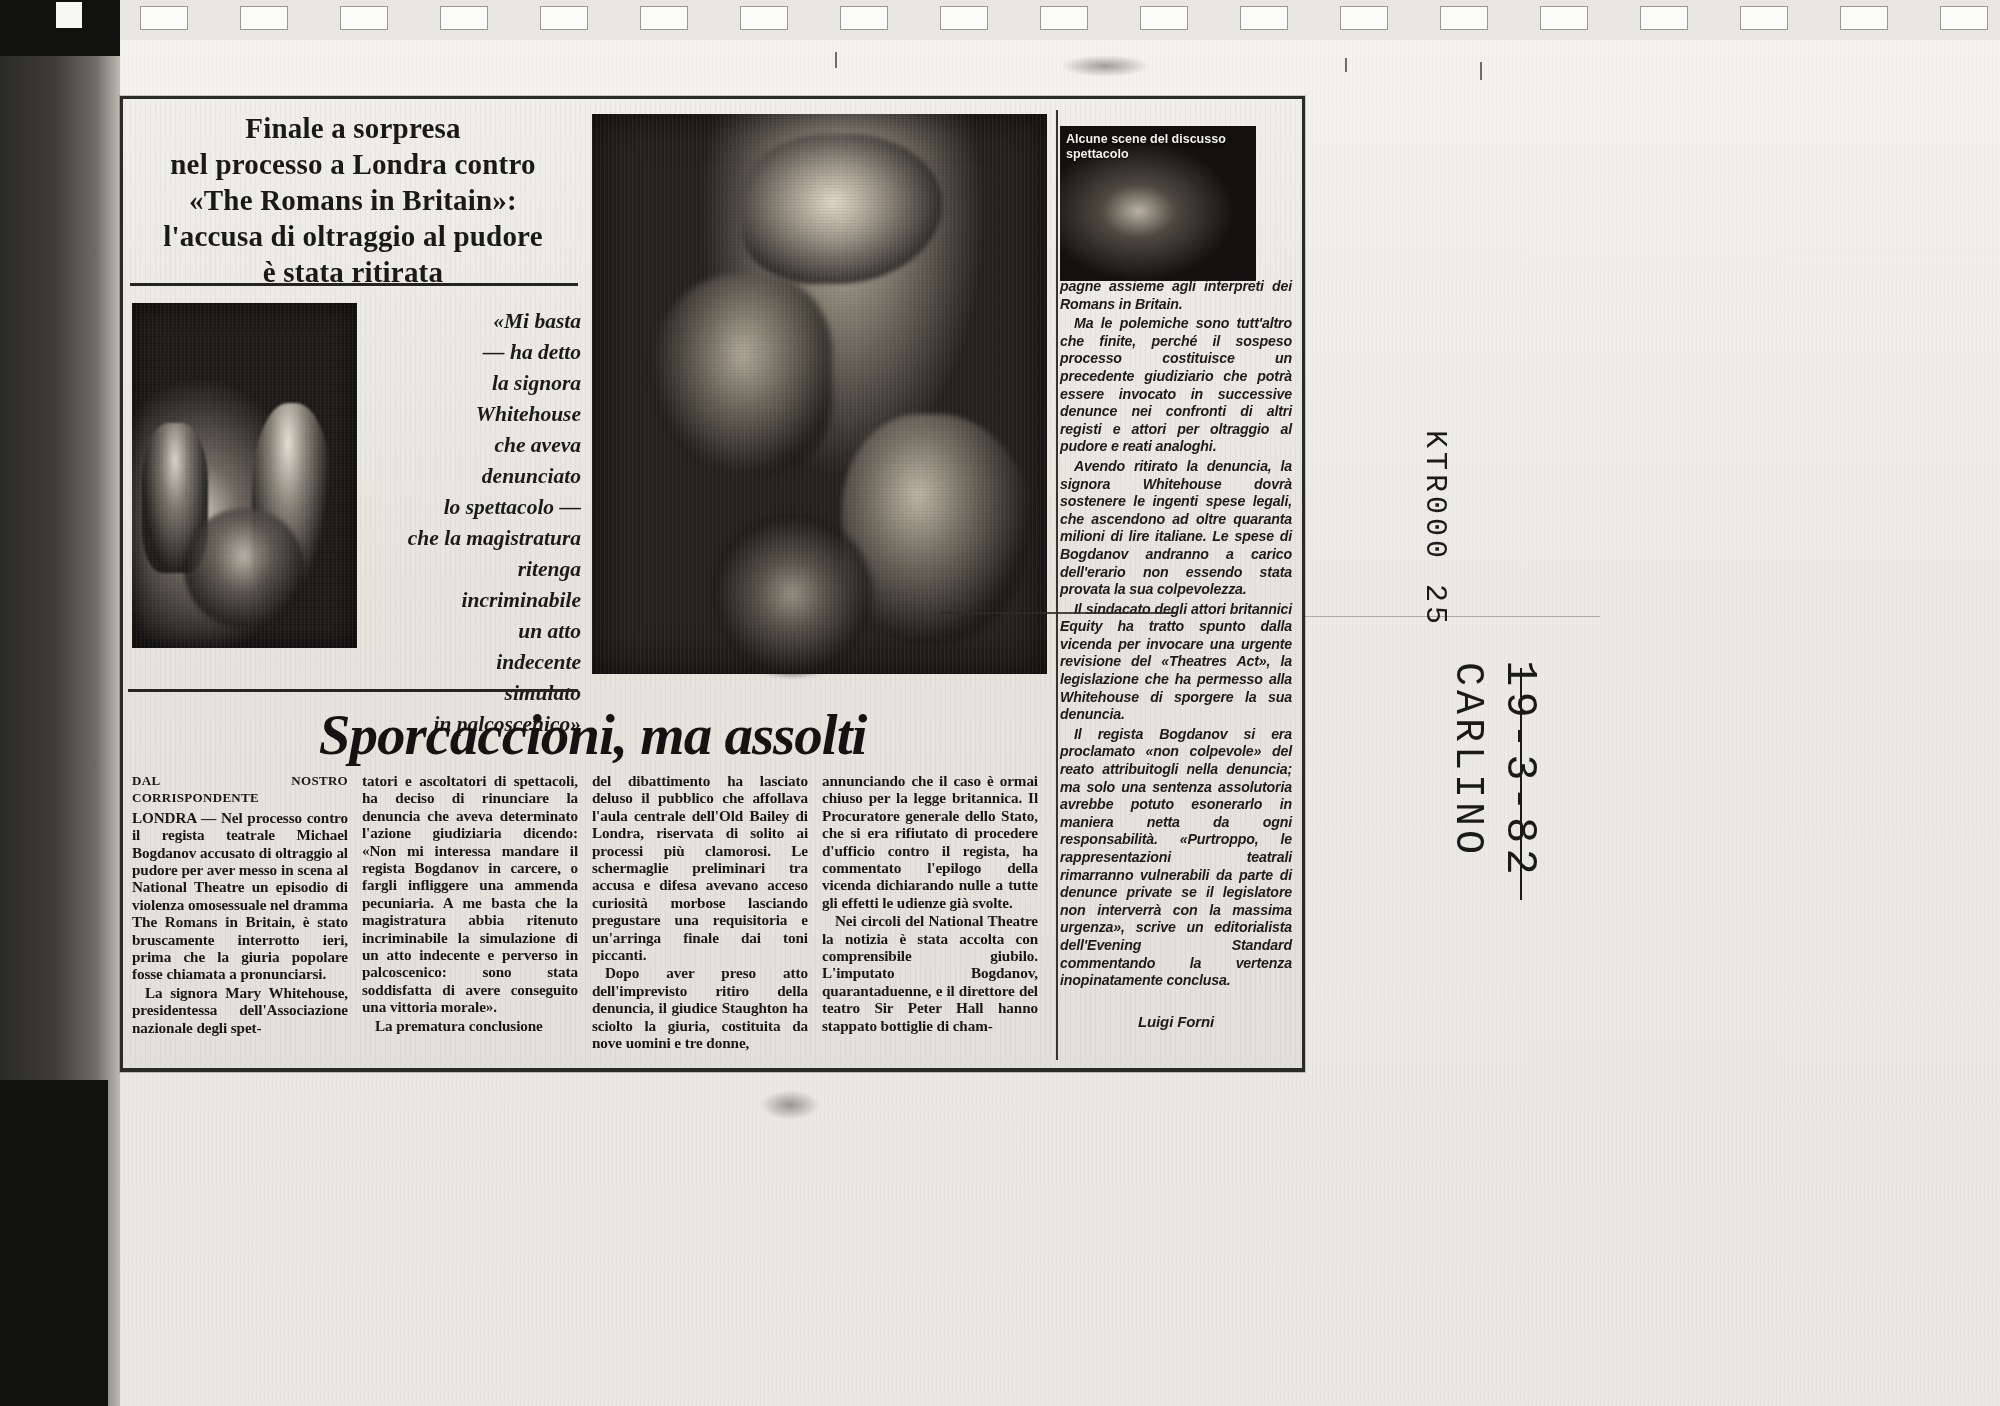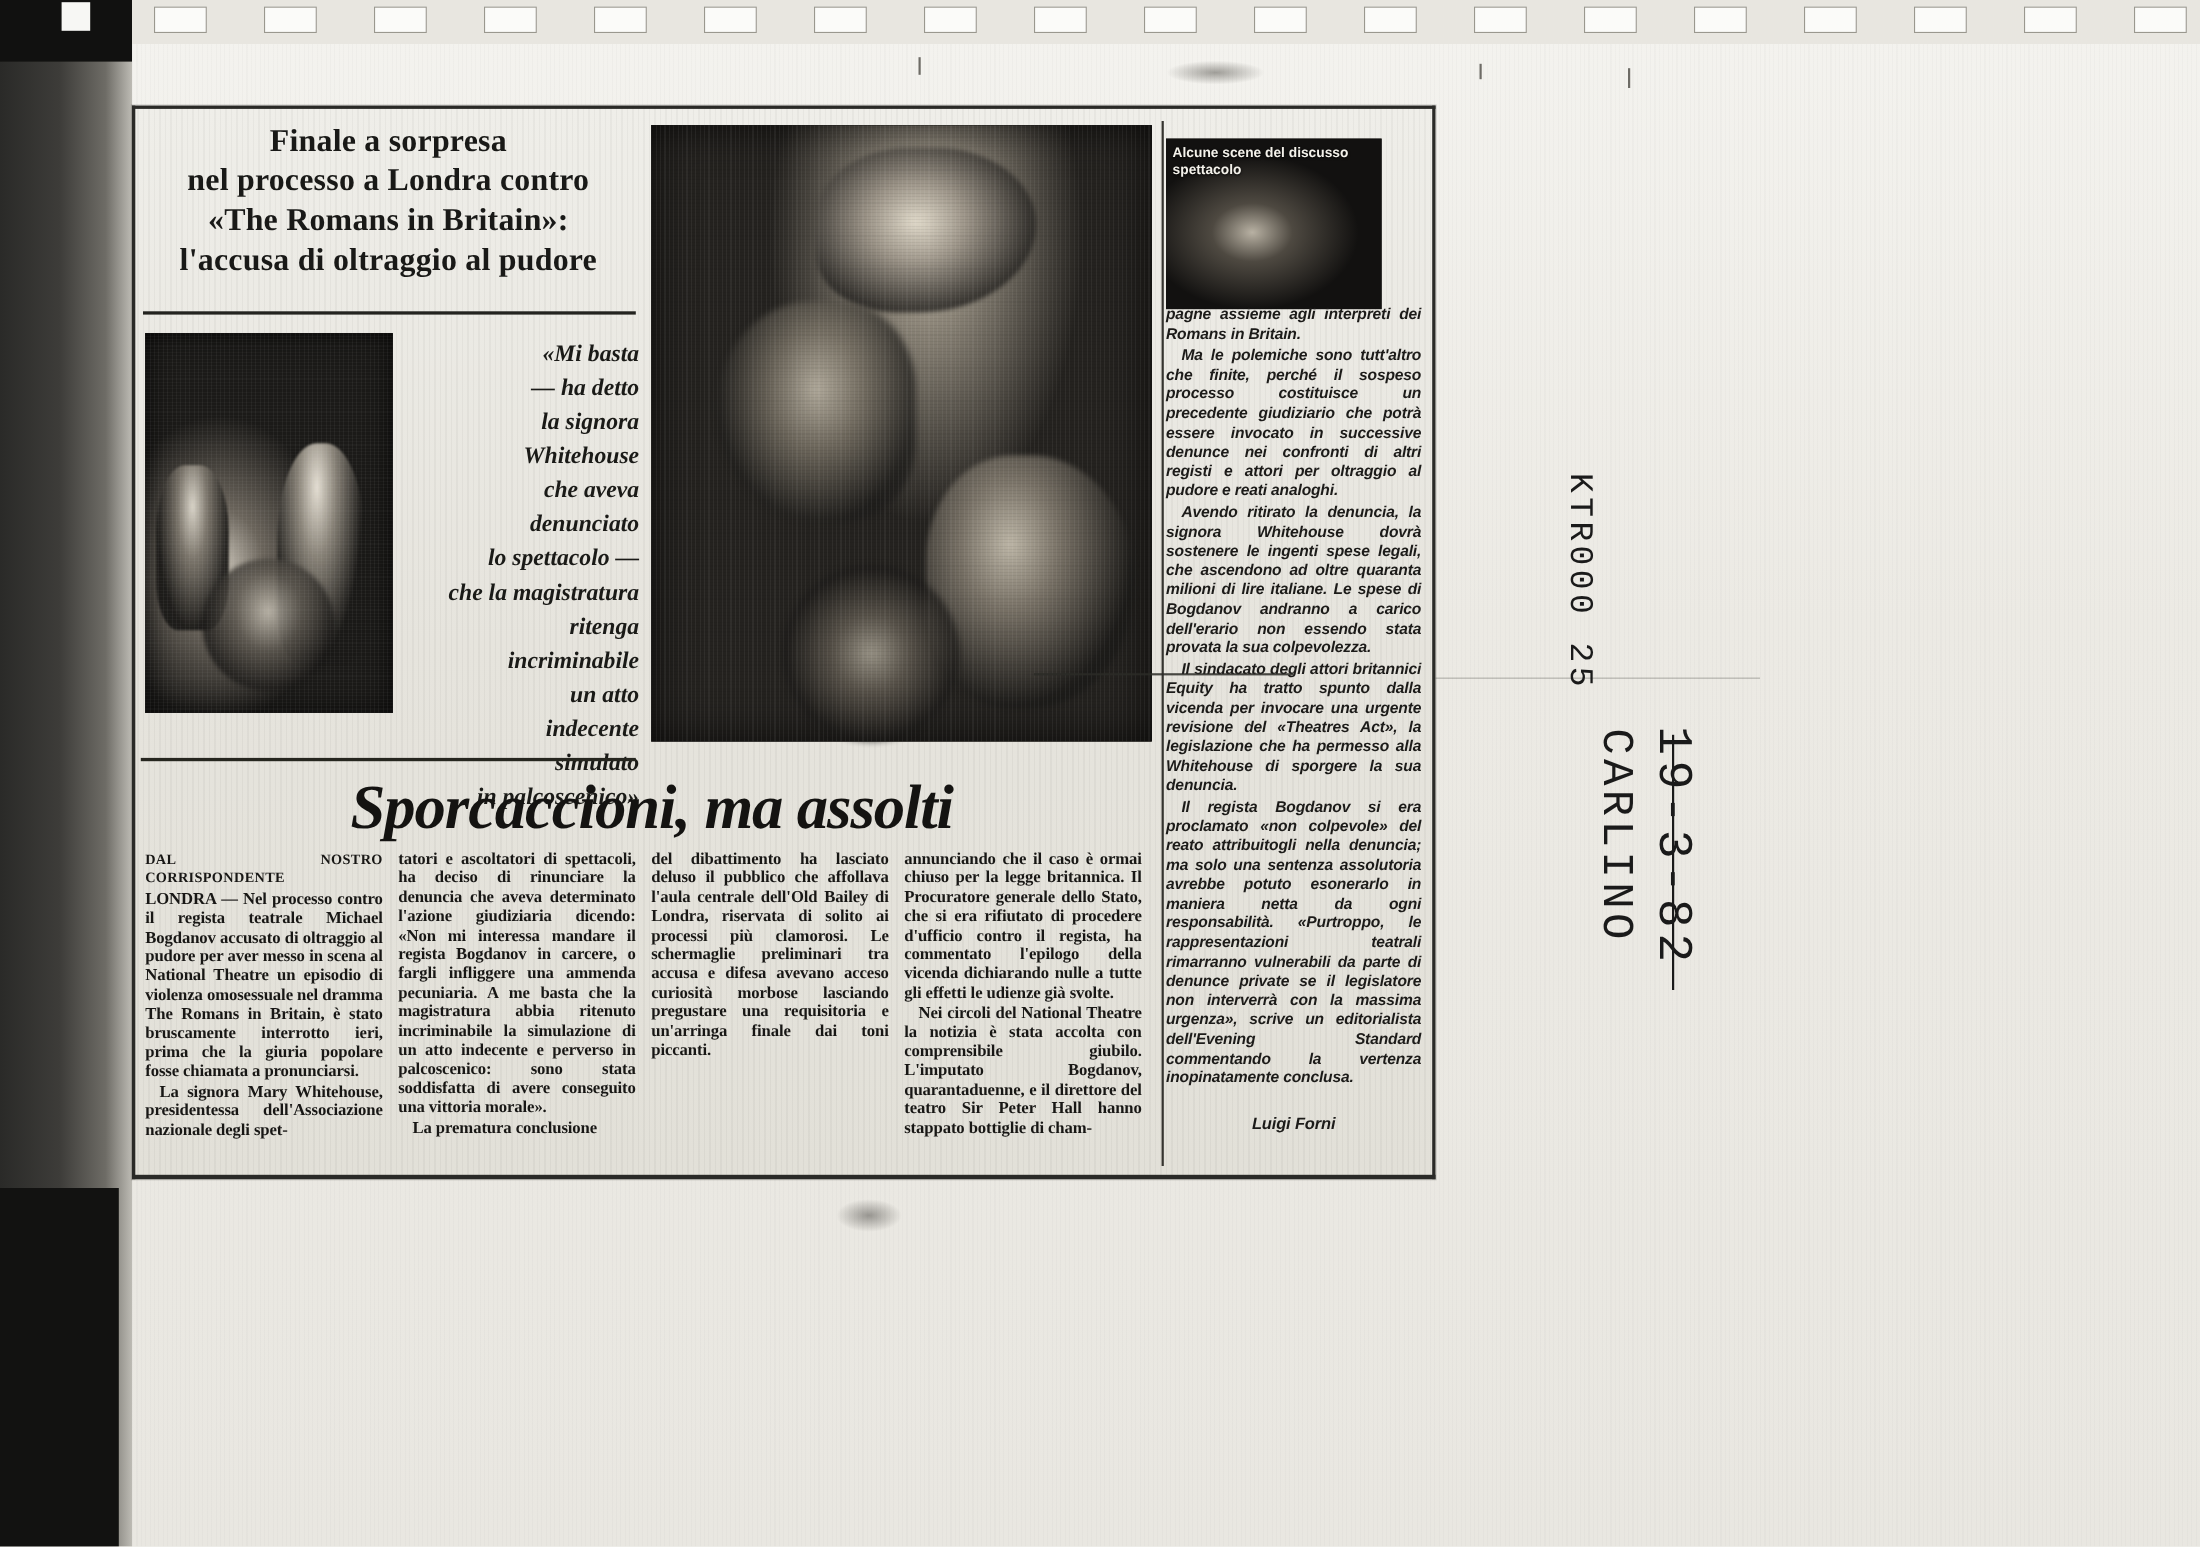--- a/index.html
+++ b/index.html
@@ -319,20 +319,21 @@
   <div id="clip-left-rule"></div>
   <div id="clip-right-rule"></div>
   <div id="clip-top-rule"></div>
   <div id="clip-bottom-rule"></div>
 
   <div id="kicker">
     <div class="k-line">Finale a sorpresa</div>
     <div class="k-line">nel processo a Londra contro</div>
     <div class="k-line">«The Romans in Britain»:</div>
     <div class="k-line">l'accusa di oltraggio al pudore</div>
+    <div class="k-line">è stata ritirata</div>
   </div>
   <div id="kicker-underline"></div>
 
   <div id="photo-left">
     <div class="fig-a"></div>
     <div class="fig-b"></div>
     <div class="fig-c"></div>
     <div class="grain"></div>
   </div>
 
@@ -384,20 +385,21 @@
       <p class="byline">DAL NOSTRO CORRISPONDENTE</p>
       <p class="noind dateline">LONDRA — Nel processo contro il regista teatrale Michael Bogdanov accusato di oltraggio al pudore per aver messo in scena al National Theatre un episodio di violenza omosessuale nel dramma The Romans in Britain, è stato bruscamente interrotto ieri, prima che la giuria popolare fosse chiamata a pronunciarsi.</p>
       <p>La signora Mary Whitehouse, presidentessa dell'Associazione nazionale degli spet-</p>
     </div>
     <div class="bcol">
       <p class="noind">tatori e ascoltatori di spettacoli, ha deciso di rinunciare la denuncia che aveva determinato l'azione giudiziaria dicendo: «Non mi interessa mandare il regista Bogdanov in carcere, o fargli infliggere una ammenda pecuniaria. A me basta che la magistratura abbia ritenuto incriminabile la simulazione di un atto indecente e perverso in palcoscenico: sono stata soddisfatta di avere conseguito una vittoria morale».</p>
       <p>La prematura conclusione</p>
     </div>
     <div class="bcol">
       <p class="noind">del dibattimento ha lasciato deluso il pubblico che affollava l'aula centrale dell'Old Bailey di Londra, riservata di solito ai processi più clamorosi. Le schermaglie preliminari tra accusa e difesa avevano acceso curiosità morbose lasciando pregustare una requisitoria e un'arringa finale dai toni piccanti.</p>
+      <p>Dopo aver preso atto dell'imprevisto ritiro della denuncia, il giudice Staughton ha sciolto la giuria, costituita da nove uomini e tre donne,</p>
     </div>
     <div class="bcol">
       <p class="noind">annunciando che il caso è ormai chiuso per la legge britannica. Il Procuratore generale dello Stato, che si era rifiutato di procedere d'ufficio contro il regista, ha commentato l'epilogo della vicenda dichiarando nulle a tutte gli effetti le udienze già svolte.</p>
       <p>Nei circoli del National Theatre la notizia è stata accolta con comprensibile giubilo. L'imputato Bogdanov, quarantaduenne, e il direttore del teatro Sir Peter Hall hanno stappato bottiglie di cham-</p>
     </div>
   </div>
 </div>
 
 <div class="strike-line"></div>
 

